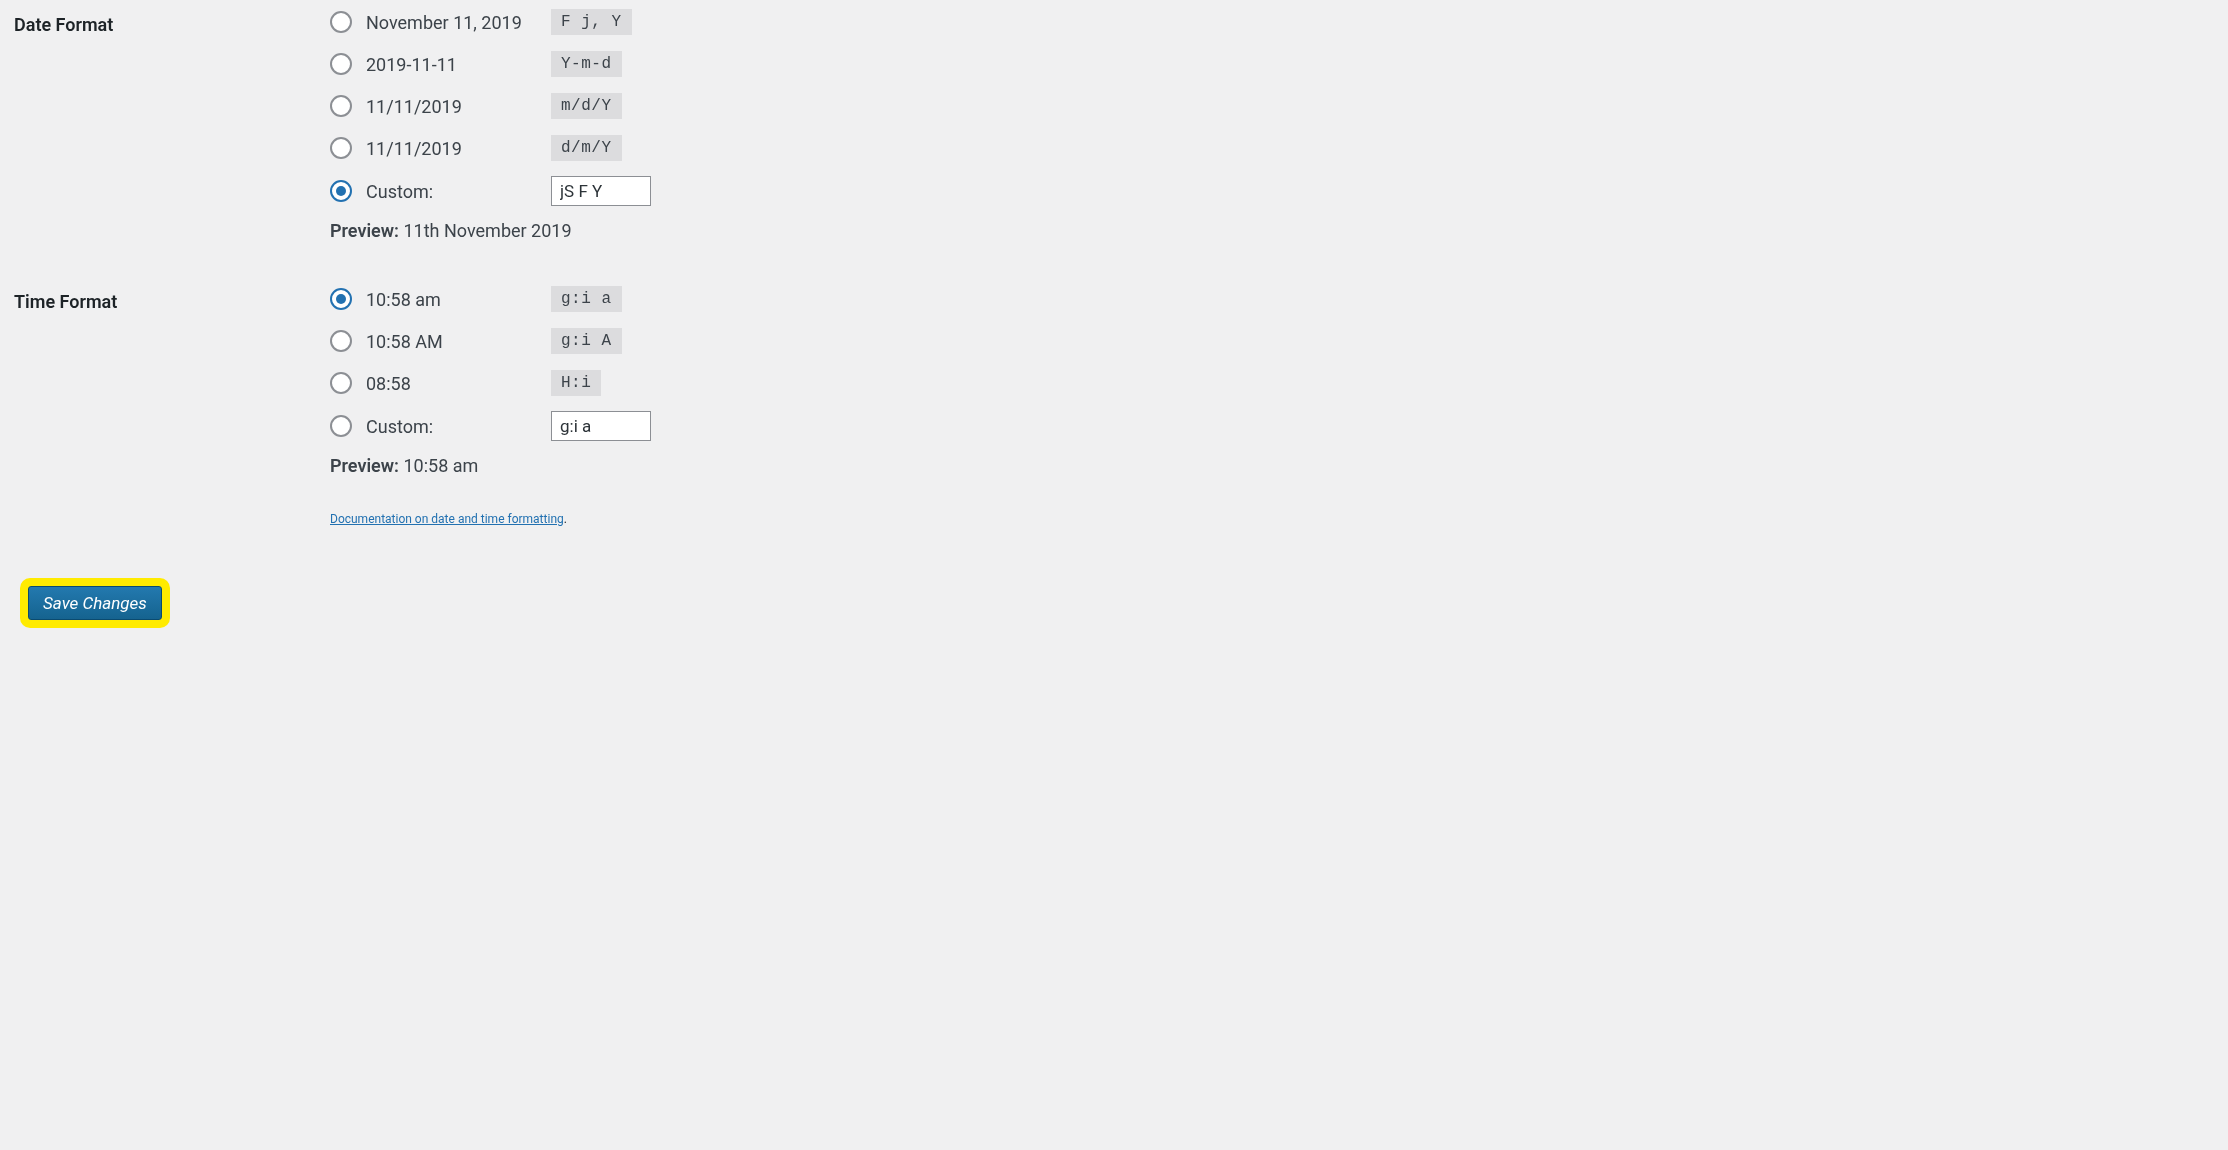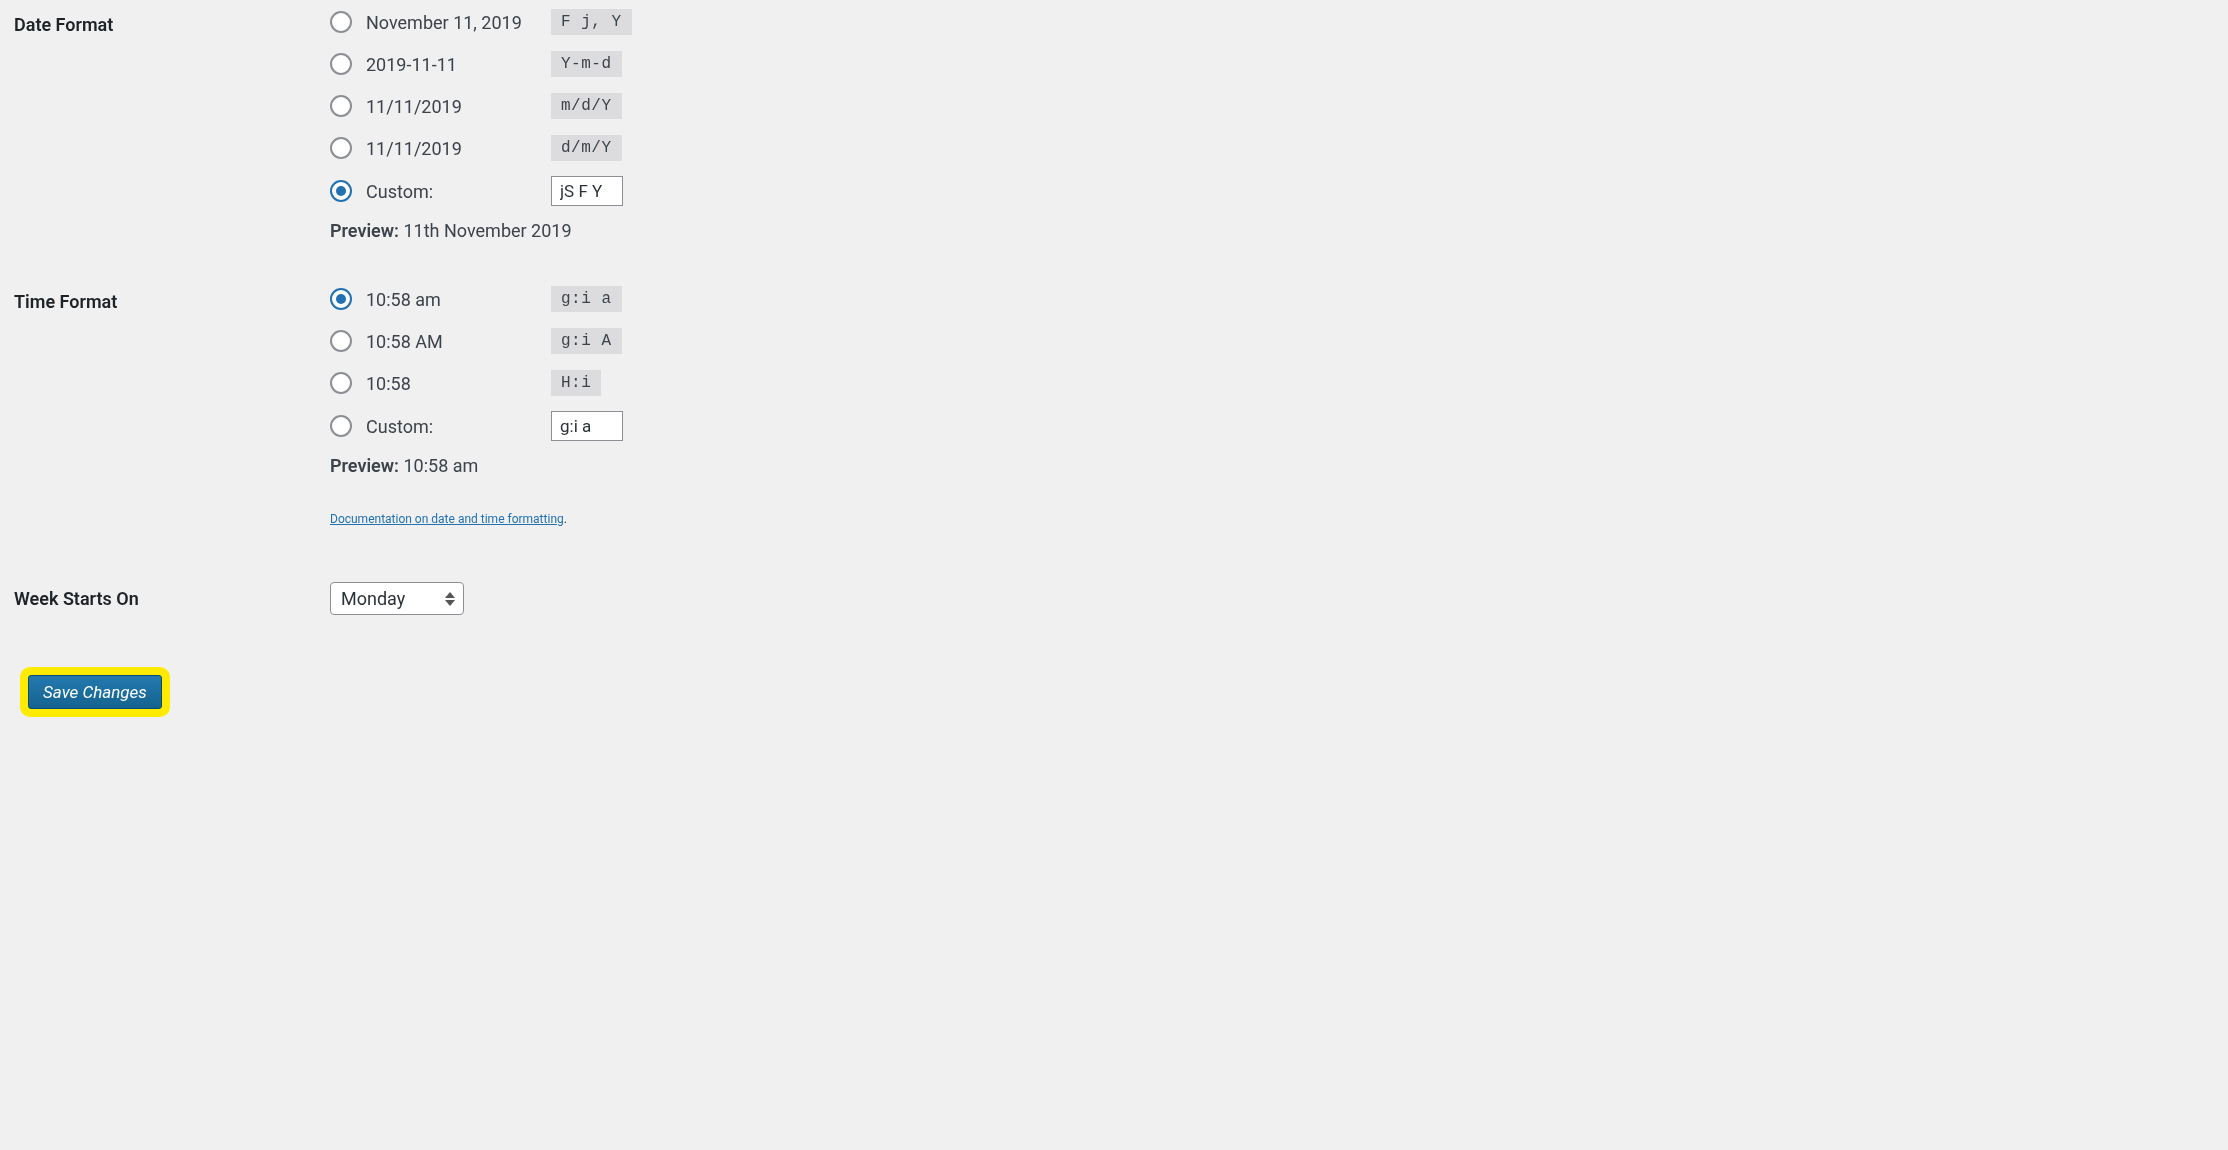--- a/index.html
+++ b/index.html
@@ -74,21 +74,21 @@
       font-size: 16px;
       display: inline-block;
       letter-spacing: 0.5px;
     }
     .text-input {
       font-family: -apple-system, BlinkMacSystemFont, "Segoe UI", Roboto, Helvetica, Arial, sans-serif;
       border: 1px solid #8c8f94;
       background: #fff;
       padding: 4px 8px;
       font-size: 17px;
-      width: 72px;
+      width: 100px;
       height: 30px;
       color: #2c3338;
     }
     .preview-row {
       margin-top: 6px;
       margin-bottom: 4px;
       font-size: 18px;
       color: #3c434a;
     }
     .preview-label {
@@ -207,56 +207,38 @@
         <span class="radio-label">10:58 am</span>
         <span class="format-code">g:i a</span>
       </div>
       <div class="radio-row">
         <span class="radio-input"></span>
         <span class="radio-label">10:58 AM</span>
         <span class="format-code">g:i A</span>
       </div>
       <div class="radio-row">
         <span class="radio-input"></span>
-        <span class="radio-label">10:58</span>
+        <span class="radio-label">08:58</span>
         <span class="format-code">H:i</span>
       </div>
       <div class="radio-row">
         <span class="radio-input"></span>
         <span class="radio-label">Custom:</span>
         <input class="text-input" value="g:i a" style="">
       </div>
       <div class="preview-row">
         <span class="preview-label">Preview:</span>
         <span>10:58 am</span>
       </div>
       <div class="doc-link-row">
         <a class="doc-link">Documentation on date and time formatting</a><span>.</span>
       </div>
     </td>
   </tr>
 
-  <tr>
-    <th style="padding-top:42px;">Week Starts On</th>
-    <td style="padding-top:36px;">
-      <div class="select-wrapper">
-        <select class="select-input">
-          <option>Monday</option>
-        </select>
-        <span class="select-arrows">
-          <svg width="10" height="6" viewBox="0 0 10 6">
-                <path d="M0 6 L5 0 L10 6 Z" fill="#555"></path>
-              </svg>
-          <svg width="10" height="6" viewBox="0 0 10 6" style="margin-top:2px;">
-                <path d="M0 0 L5 6 L10 0 Z" fill="#555"></path>
-              </svg>
-        </span>
-      </div>
-    </td>
-  </tr>
 </tbody>
   </table>
 
 <div class="submit-wrapper">
   <span class="highlight-box">
     <button class="save-button">Save Changes</button>
   </span>
 </div>
 
 </body></html>

